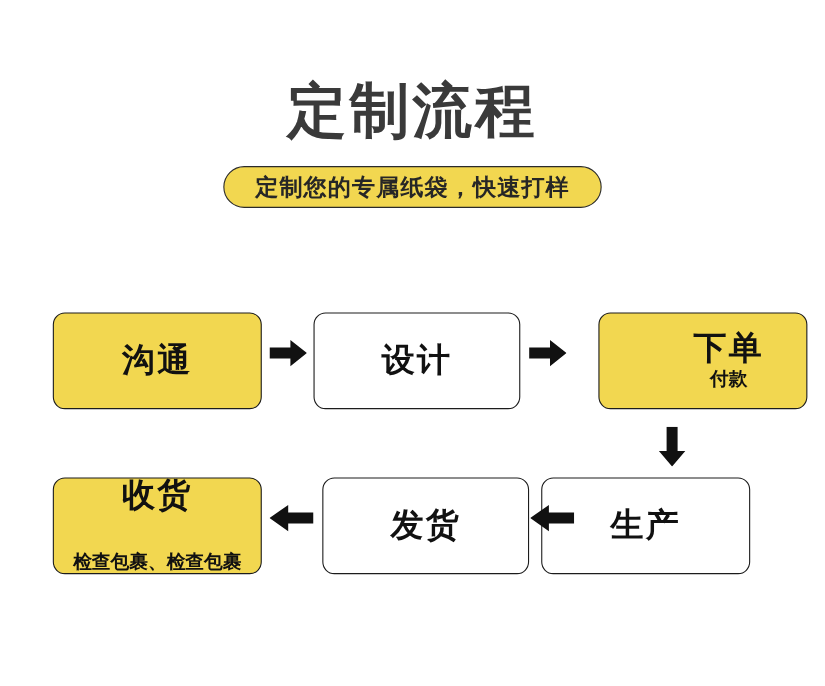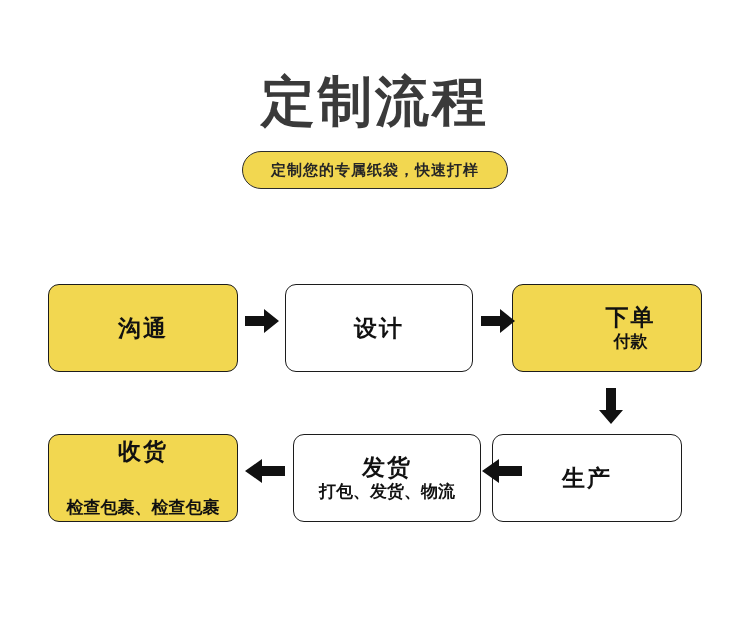--- a/index.html
+++ b/index.html
@@ -50,21 +50,21 @@
 
   .subtitle-pill {
     display: inline-flex;
     align-items: center;
     justify-content: center;
     height: 38px;
     padding: 0 28px;
     background: #f2d750;
     border: 1.6px solid #2b2b2b;
     border-radius: 20px;
-    font-size: 15px;
+    font-size: 21px;
     font-weight: bold;
     color: #262626;
     letter-spacing: 1px;
     box-sizing: border-box;
     white-space: nowrap;
   }
 
   .row {
     position: absolute;
     left: 0;
@@ -83,41 +83,41 @@
     flex-direction: column;
     align-items: center;
     justify-content: center;
     text-align: center;
     overflow: hidden;
   }
   .node.fill-yellow { background: #f2d750; }
   .node.fill-white  { background: #ffffff; }
 
   .node-title {
-    font-size: 23px;
+    font-size: 30px;
     font-weight: bold;
     color: #111111;
     line-height: 1.08;
     letter-spacing: 2px;
     text-align: right;
   }
   .node-sub {
     margin-top: 3px;
     font-size: 17px;
     font-weight: bold;
     color: #111111;
     line-height: 1.1;
     letter-spacing: 0px;
     white-space: nowrap;
   }
 
   
   .col-1 { left: 48px;  width: 190px; height: 88px; }
   .col-2 { left: 285px; width: 188px; height: 88px; }
-  .col-3 { left: 512px; width: 190px; height: 88px; padding-left: 47px; }
+  .col-3 { left: 544px; width: 190px; height: 88px; padding-left: 47px; }
 
   
   .bcol-1 { left: 48px;  width: 190px; height: 88px; gap: 32px; }
   .bcol-2 { left: 293px; width: 188px; height: 88px; }
   .bcol-3 { left: 492px; width: 190px; height: 88px; }
 
   
   .arrow {
     position: absolute;
     display: block;
@@ -162,21 +162,20 @@
 
   <div class="row row-bottom">
 
     <div class="node fill-yellow bcol-1">
       <div class="node-title">收货</div>
       <div class="node-sub">检查包裹、检查包裹</div>
     </div>
 
     <div class="node fill-white bcol-2">
       <div class="node-title">发货</div>
-      <div class="node-sub">打包、发货、物流</div>
     </div>
 
     <div class="node fill-white bcol-3">
       <div class="node-title">生产</div>
     </div>
 
   </div>
 
   <span class="arrow arrow-r1">
     <svg width="34" height="30" viewBox="0 0 34 30" aria-hidden="true">

